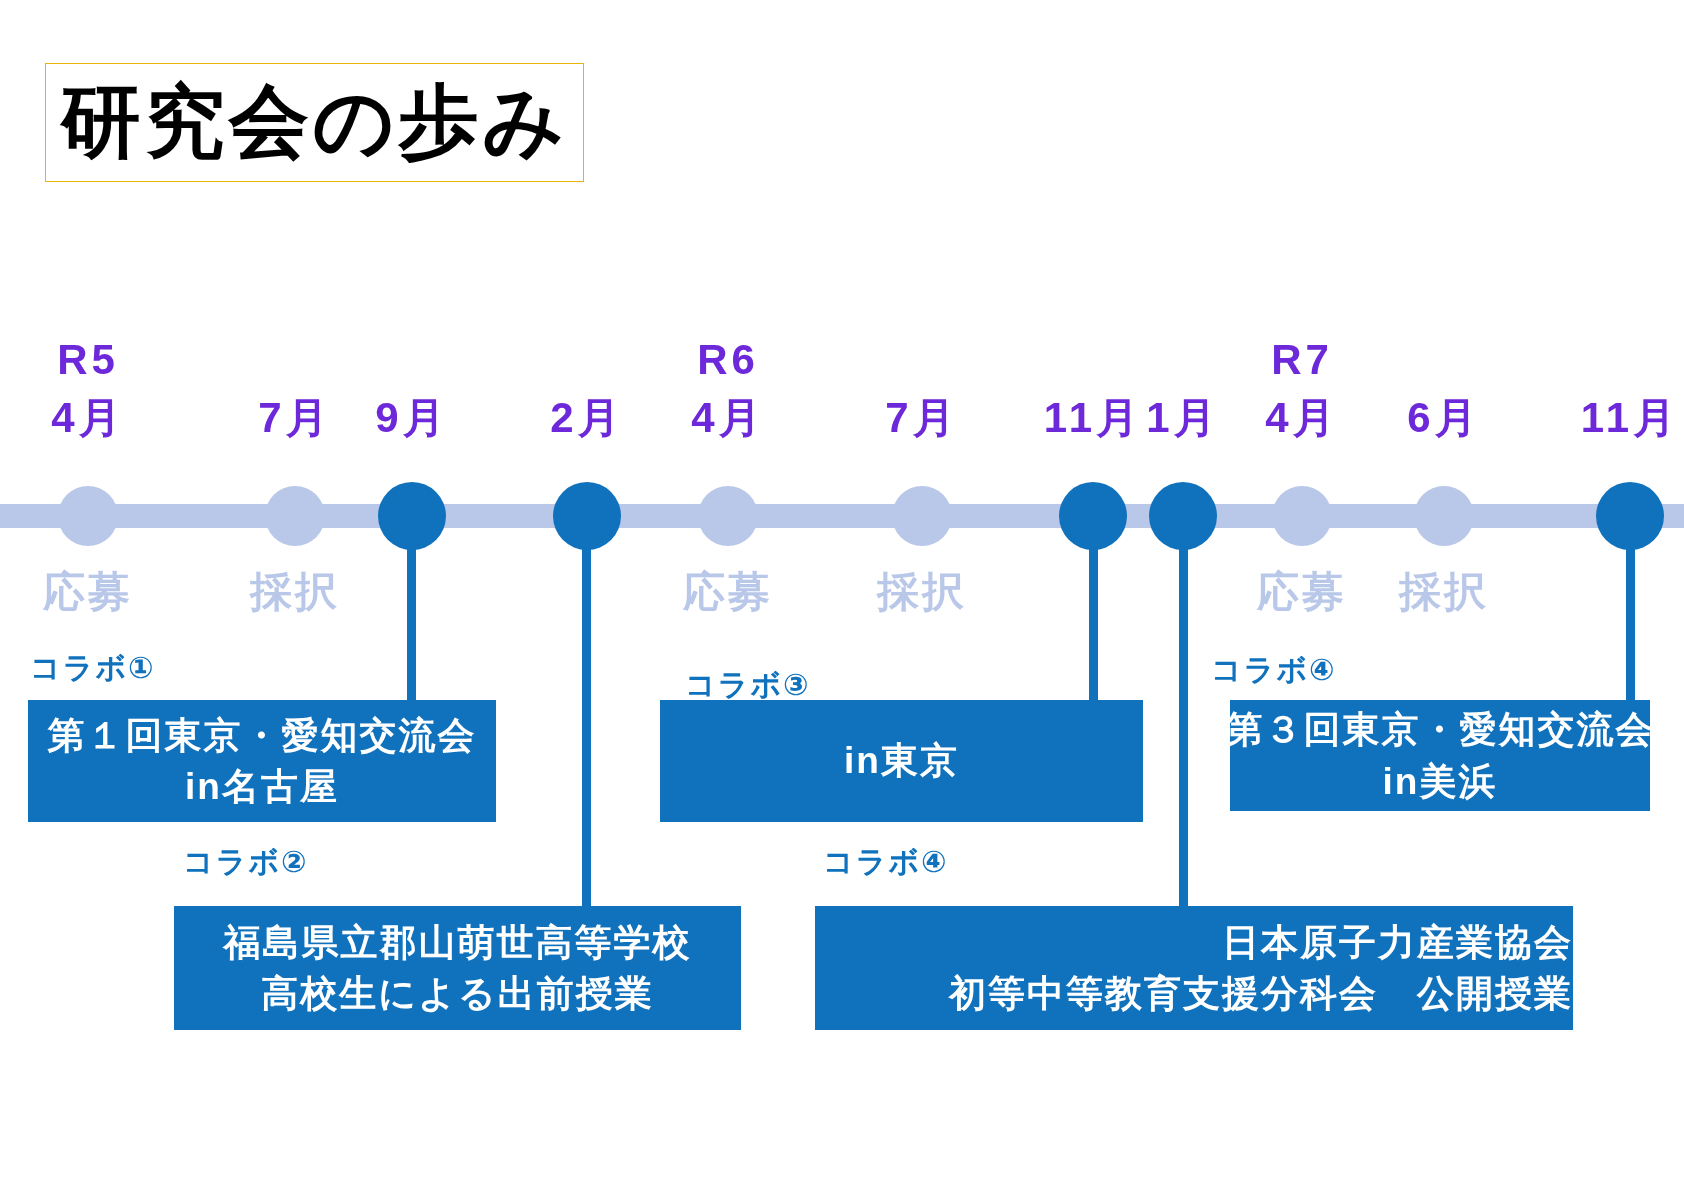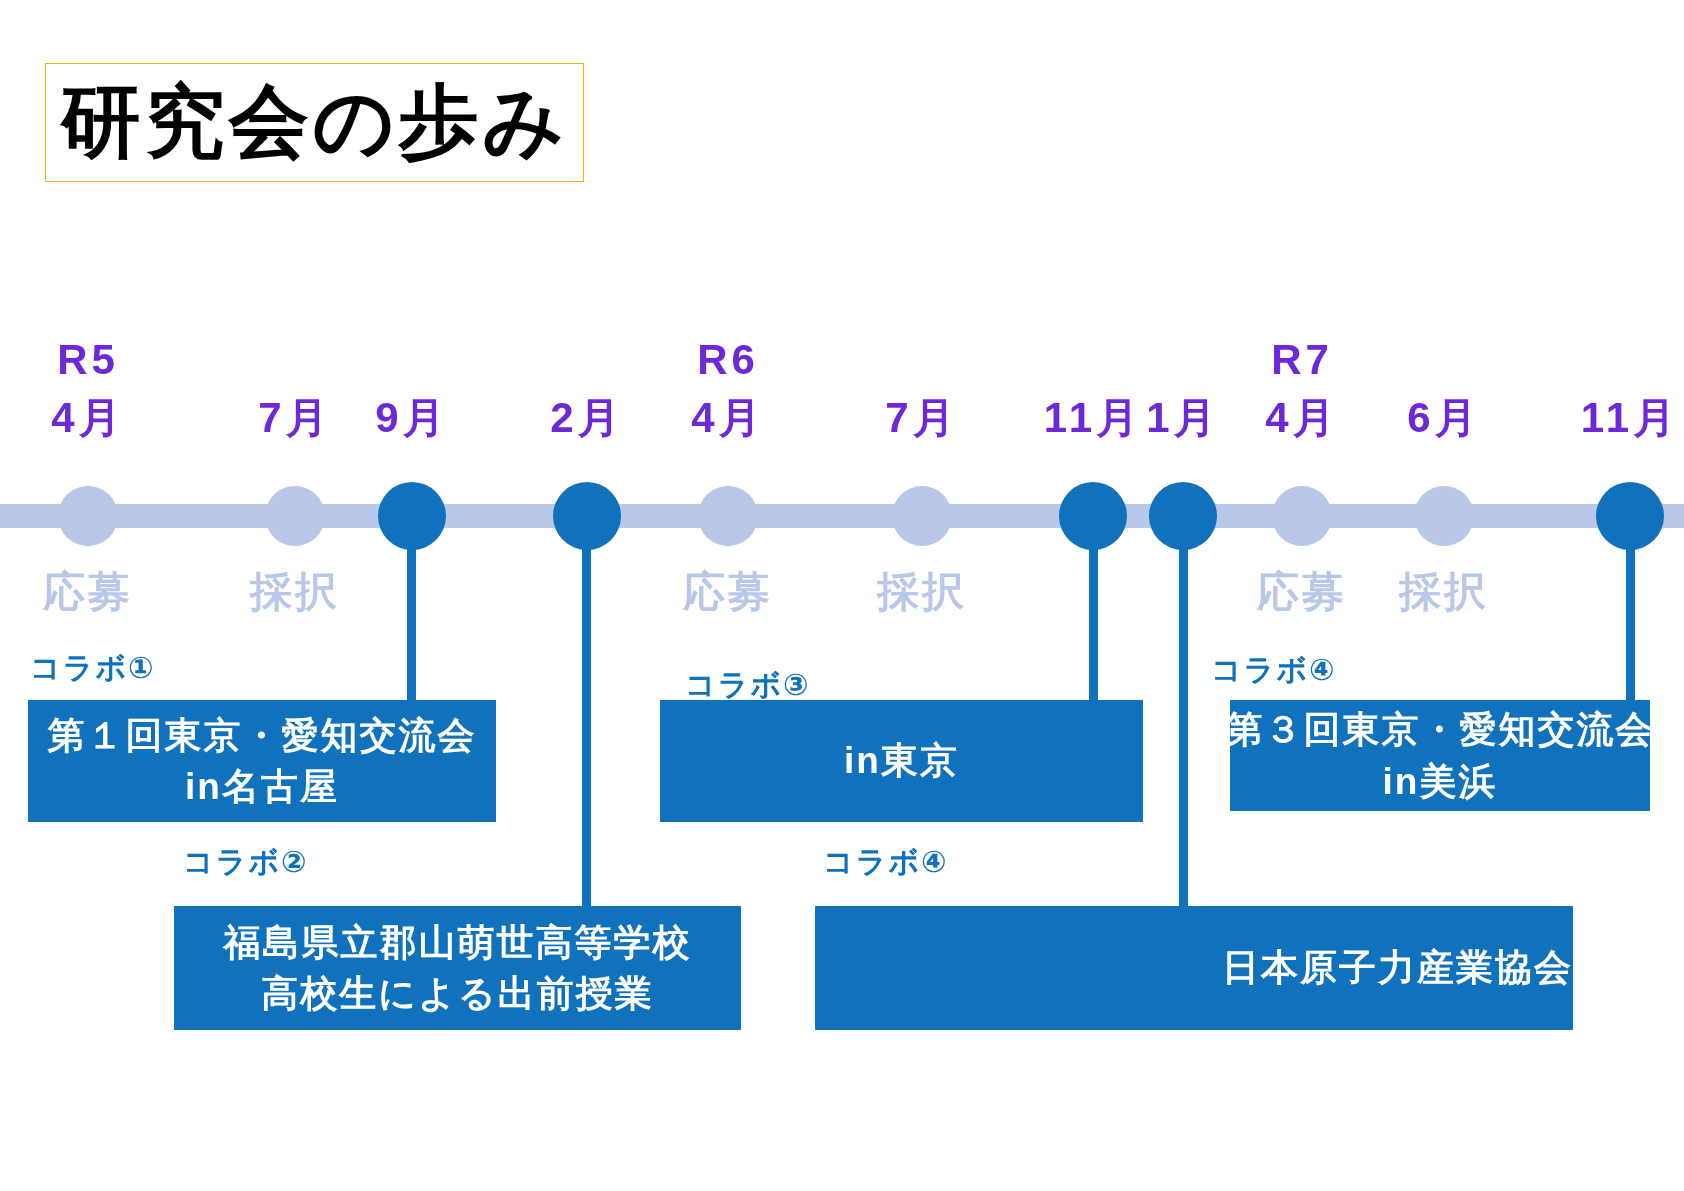--- a/index.html
+++ b/index.html
@@ -158,15 +158,16 @@
     <div>in美浜</div>
   </div>
 
   <div class="evt-box" style="left:174px;top:906px;width:567px;height:124px;">
     <div>福島県立郡山萌世高等学校</div>
     <div>高校生による出前授業</div>
   </div>
 
   <div class="evt-box" style="left:815px;top:906px;width:758px;height:124px;align-items:flex-end;">
     <div>日本原子力産業協会</div>
+    <div>初等中等教育支援分科会　公開授業</div>
   </div>
 
 </div>
 
 </body></html>

